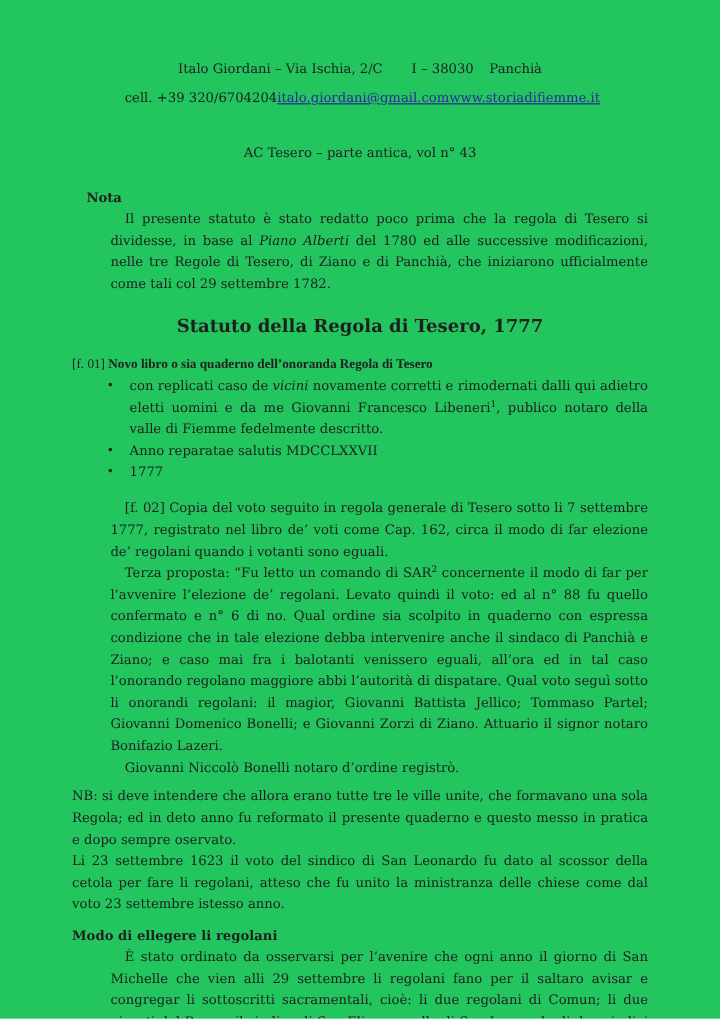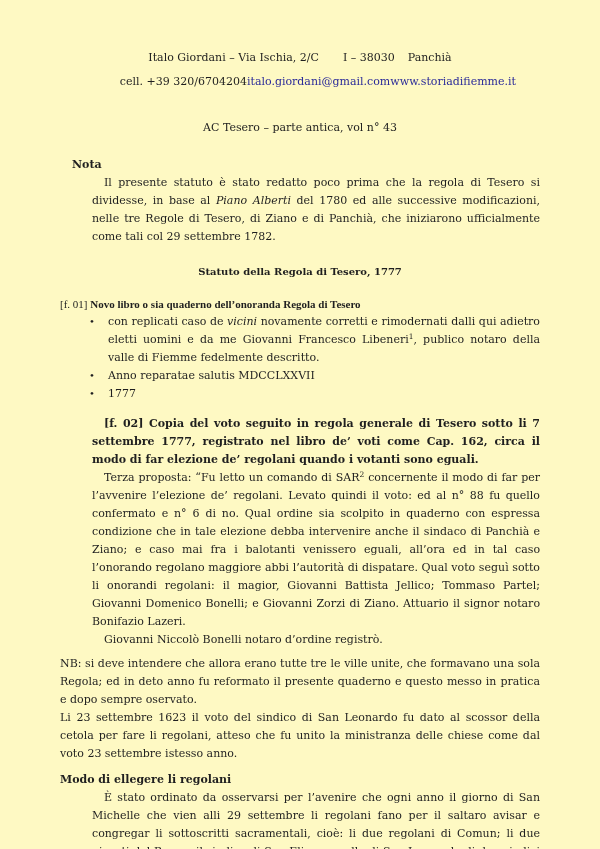--- a/index.html
+++ b/index.html
@@ -1,74 +1,75 @@
 <!DOCTYPE html>
 <html lang="it"><head>
 <meta charset="utf-8">
 <style>
   html, body { margin: 0; padding: 0; background: #ffffff; }
   .page {
     width: 600px;
     height: 849px;
     box-sizing: border-box;
     padding: 50px 60px 0 60px;
-    background: #fef9c3;
+    background: #22c55e;
     font-family: "DejaVu Serif", "Liberation Serif", serif;
     font-size: 11px;
     line-height: 18px;
     color: #1f1f1f;
     overflow: hidden;
     position: relative;
   }
   p { margin: 0; }
   .justify { text-align: justify; }
   .indent { text-indent: 12px; margin-left: 32px; }
   b, .bold { font-weight: bold; }
   i, .italic { font-style: italic; }
 
   
   .hdr-line1 { text-align: center; line-height: 16px; }
   .hdr-line1 .gap-lg { margin-left: 24px; }
   .hdr-line1 .gap-sm { margin-left: 13px; }
   .hdr-line2 {
     display: flex;
-    justify-content: flex-end;
+    justify-content: center;
     padding: 0 24px 0 28px;
     margin-top: 8px;
     line-height: 16px;
   }
   a.doc-link {
     color: #2a2a99;
+    text-decoration: underline;
     cursor: pointer;
   }
 
   .doc-ref { text-align: center; margin-top: 30px; line-height: 16px; }
 
   .nota-heading { font-weight: bold; text-indent: 12px; margin-top: 20px; }
 
   .doc-title {
     text-align: center;
     font-weight: bold;
-    font-size: 10px;
+    font-size: 15px;
     margin-top: 17px;
     line-height: 18px;
   }
 
   .f01-head { margin-top: 14px; font-family: Liberation Serif, serif; }
 
   ul.bullet-list { list-style: none; margin: 0; padding: 0; }
   ul.bullet-list li { position: relative; padding-left: 48px; text-align: justify; }
   ul.bullet-list li .bullet-glyph {
     position: absolute;
     left: 29px;
     top: 0;
     font-size: 10px;
   }
 
-  .mt12 { margin-top: 12px; font-weight: bold; }
+  .mt12 { margin-top: 12px; }
   .mt6 { margin-top: 6px; }
   .mt8 { margin-top: 8px; }
 
   sup.fn-ref {
     font-size: 7.5px;
     line-height: 0;
     vertical-align: baseline;
     position: relative;
     top: -4px;
   }

